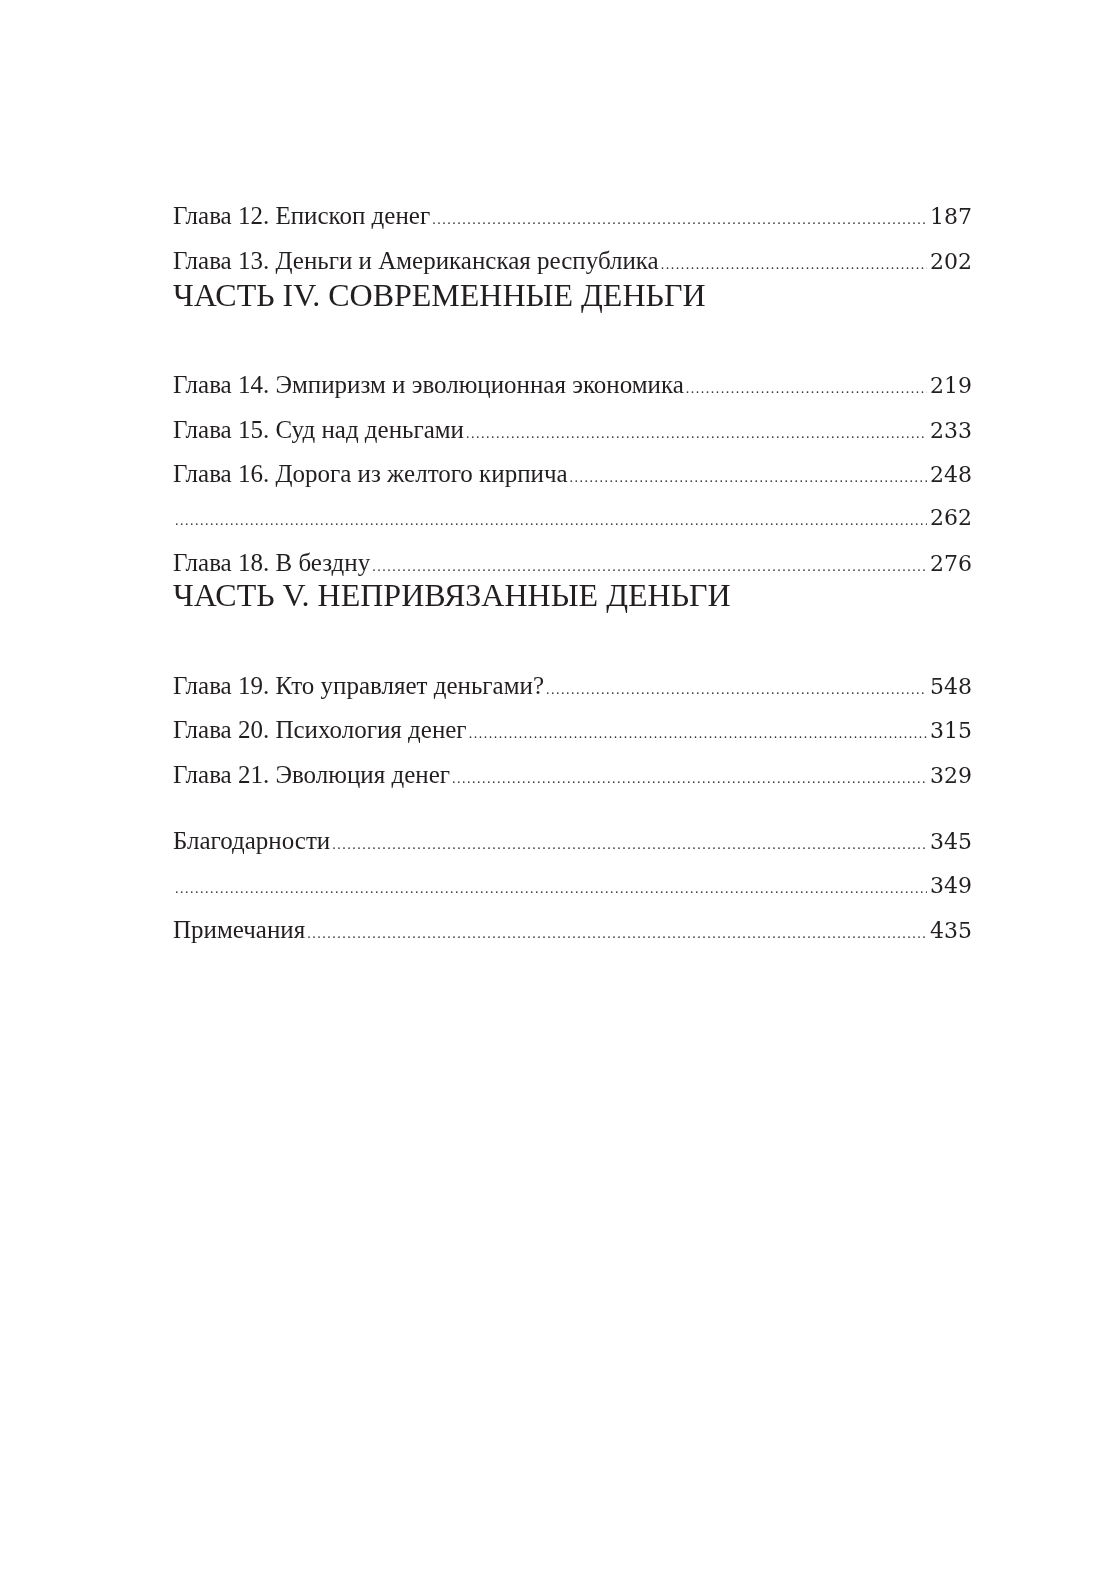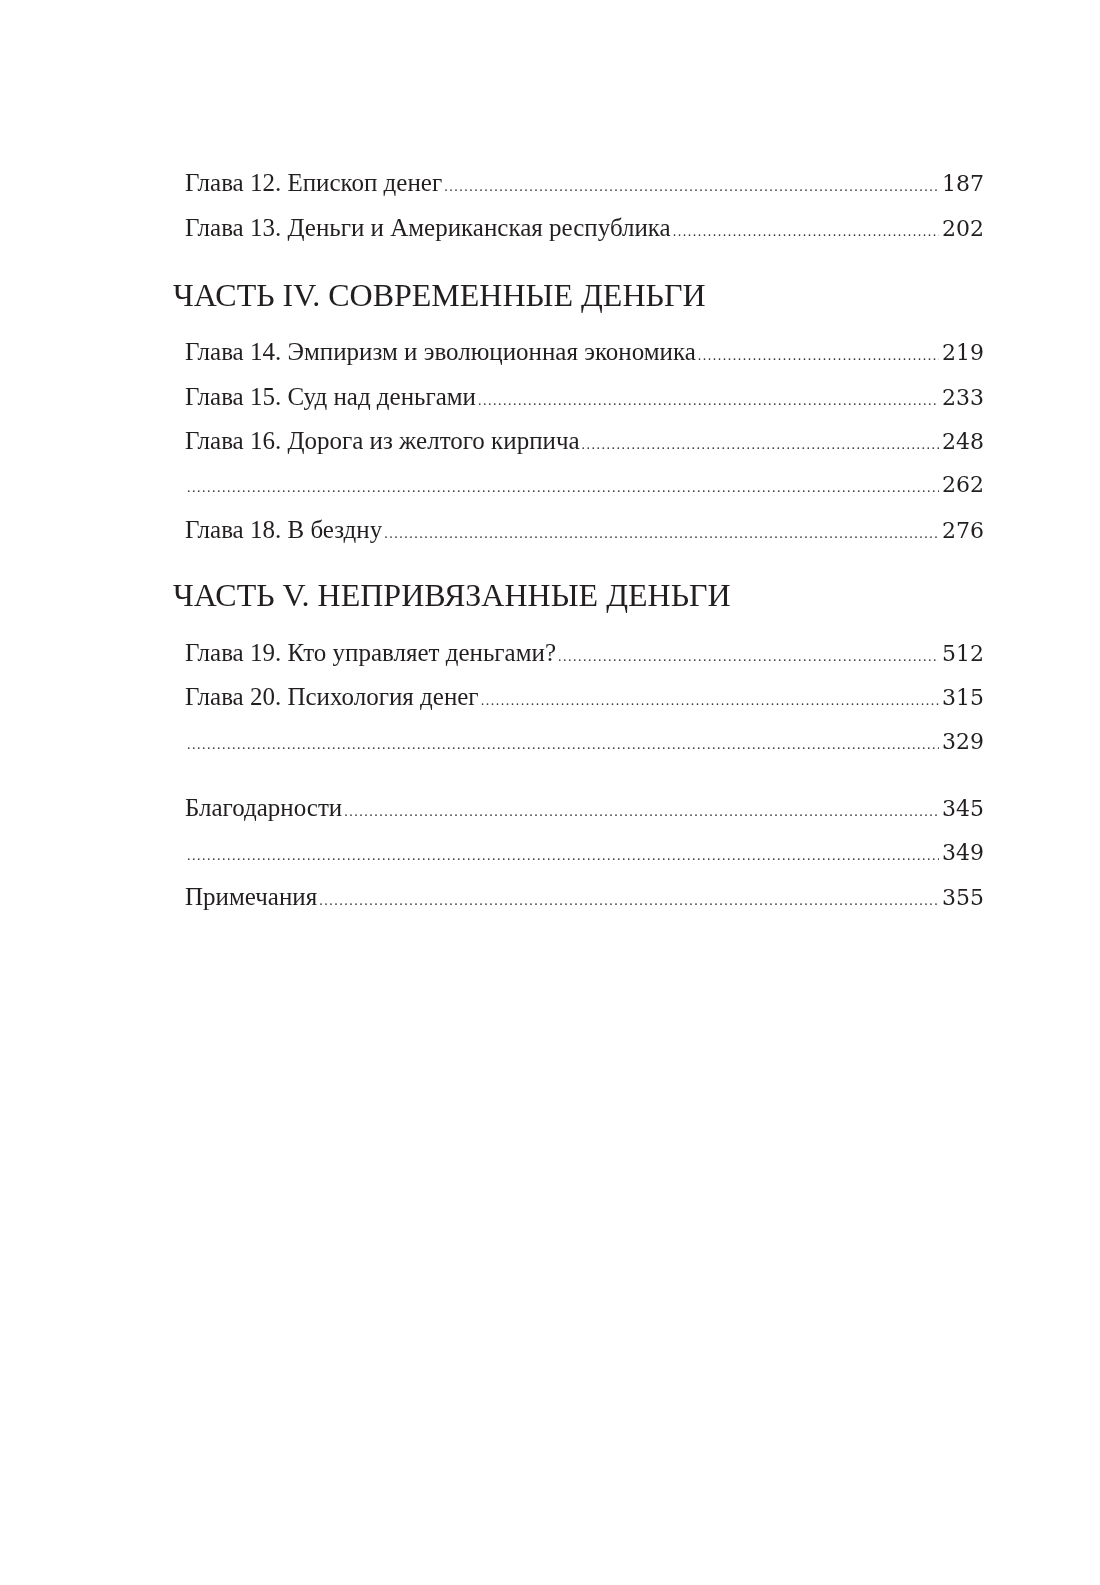--- a/index.html
+++ b/index.html
@@ -1,23 +1,23 @@
 <!DOCTYPE html>
 <html><head>
 <meta charset="utf-8">
 <style>
   html, body { margin: 0; padding: 0; background: #ffffff; }
   body { width: 1100px; height: 1585px; position: relative; overflow: hidden; }
   .page { position: absolute; left: 0; top: 0; width: 1100px; height: 1585px; background: #fff; }
   .toc { position: absolute; left: 173px; width: 799px; top: 0; }
   .row {
-    position: absolute; left: 12px; width: 799px;
+    position: absolute; left: 0; width: 799px;
     display: flex; align-items: baseline;
     font-family: "Liberation Serif", "DejaVu Serif", serif;
-    font-size: 25px; color: #231f20; line-height: 30px; white-space: nowrap;
+    font-size: 25px; color: #231f20; line-height: 30px; white-space: nowrap; margin-top: 33px;
   }
   .row .title { flex: 0 0 auto; }
   .row .leader {
     flex: 1 1 auto; overflow: hidden; margin: 0 3px 0 2px;
     letter-spacing: 1.5px; font-size: 14px; color: #333;
   }
   .row .leader::before {
     content: "................................................................................................................................................................................................................................";
   }
   .row .page-num { flex: 0 0 auto; font-family: "DejaVu Serif", "Liberation Serif", serif; font-size: 22px; text-align: right; }
@@ -74,45 +74,46 @@
       <span class="title">Глава 18. В бездну</span>
       <span class="leader"></span>
       <span class="page-num">276</span>
     </div>
 
     <div class="section" style="top:580px">ЧАСТЬ V. НЕПРИВЯЗАННЫЕ ДЕНЬГИ</div>
 
     <div class="row" style="top:638px">
       <span class="title">Глава 19. Кто управляет деньгами?</span>
       <span class="leader"></span>
-      <span class="page-num">512</span>
+      <span class="page-num">548</span>
     </div>
 
     <div class="row" style="top:682px">
       <span class="title">Глава 20. Психология денег</span>
       <span class="leader"></span>
       <span class="page-num">315</span>
     </div>
 
     <div class="row" style="top:727px">
+      <span class="title">Глава 21. Эволюция денег</span>
       <span class="leader"></span>
       <span class="page-num">329</span>
     </div>
 
     <div class="row" style="top:793px">
       <span class="title">Благодарности</span>
       <span class="leader"></span>
       <span class="page-num">345</span>
     </div>
 
     <div class="row" style="top:838px">
       <span class="leader"></span>
       <span class="page-num">349</span>
     </div>
 
     <div class="row" style="top:882px">
       <span class="title">Примечания</span>
       <span class="leader"></span>
-      <span class="page-num">355</span>
+      <span class="page-num">435</span>
     </div>
 
   </div>
 </div>
 
 </body></html>

